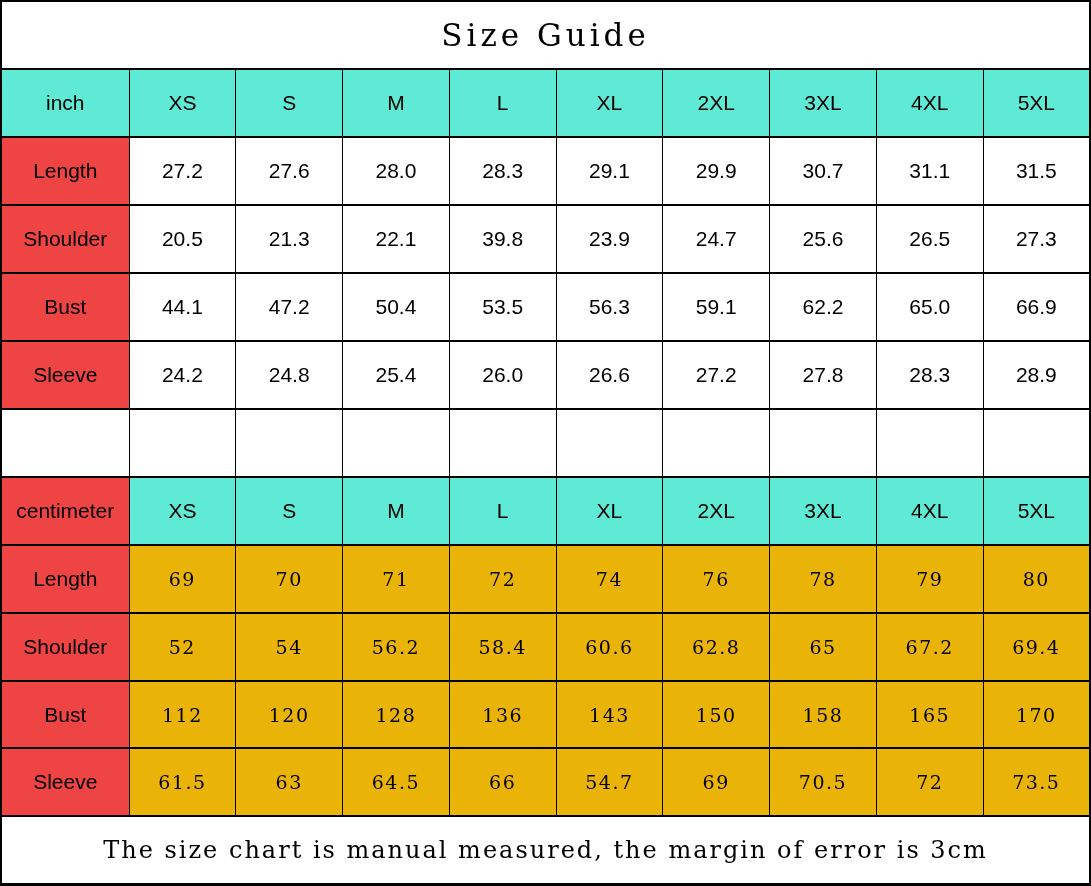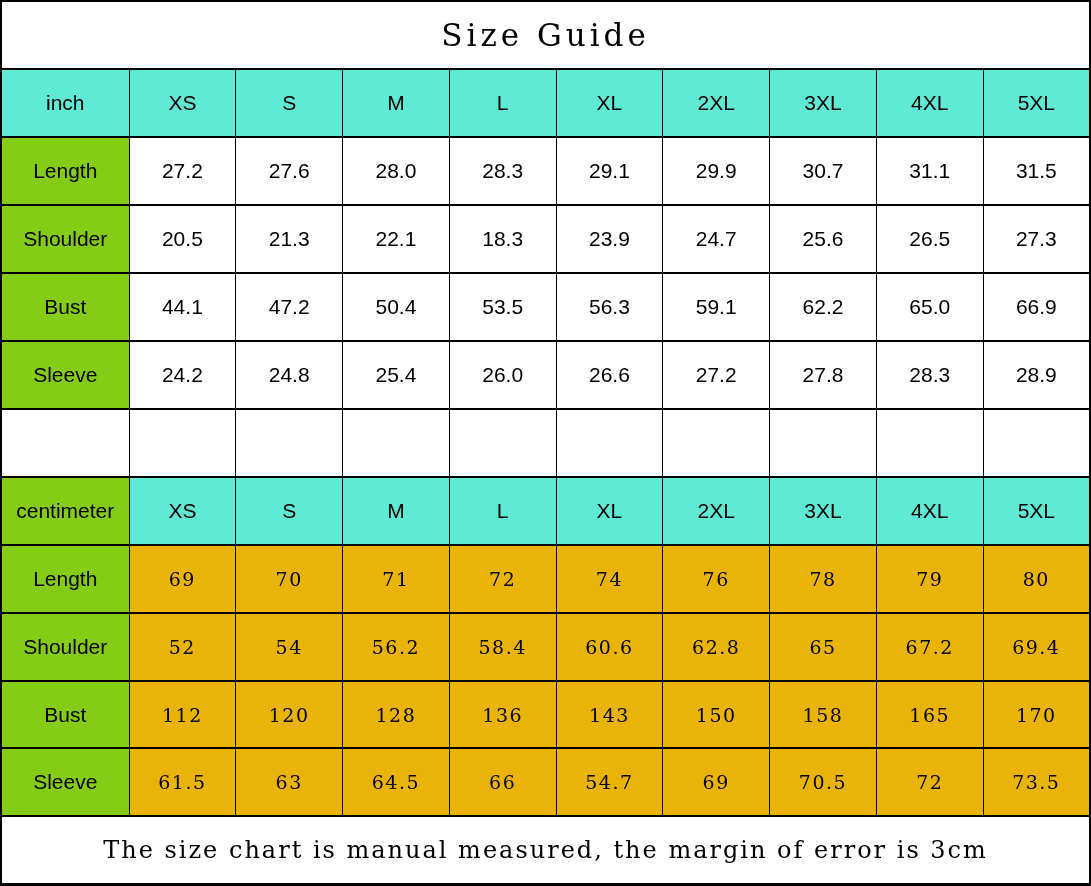--- a/index.html
+++ b/index.html
@@ -44,21 +44,21 @@
   }
   .head {
     background: #5eead4;
     font-family: "Liberation Sans", sans-serif;
     font-size: 21px;
   }
   .unit-white { background: #ffffff; }
   .rowlabel {
     font-family: "Liberation Sans", sans-serif;
     font-size: 21px;
-    background: #84cc16;
+    background: #ef4444;
   }
   .v-in {
     font-family: "Liberation Sans", sans-serif;
     font-size: 21px;
     background: #ffffff;
   }
   .v-cm {
     font-family: "DejaVu Serif", "Liberation Serif", serif;
     font-size: 19px;
     letter-spacing: 1.5px;
@@ -112,21 +112,21 @@
     <td class="v-in">30.7</td>
     <td class="v-in">31.1</td>
     <td class="v-in">31.5</td>
   </tr>
 
   <tr>
     <td class="rowlabel">Shoulder</td>
     <td class="v-in">20.5</td>
     <td class="v-in">21.3</td>
     <td class="v-in">22.1</td>
-    <td class="v-in">18.3</td>
+    <td class="v-in">39.8</td>
     <td class="v-in">23.9</td>
     <td class="v-in">24.7</td>
     <td class="v-in">25.6</td>
     <td class="v-in">26.5</td>
     <td class="v-in">27.3</td>
   </tr>
 
   <tr>
     <td class="rowlabel">Bust</td>
     <td class="v-in">44.1</td>

